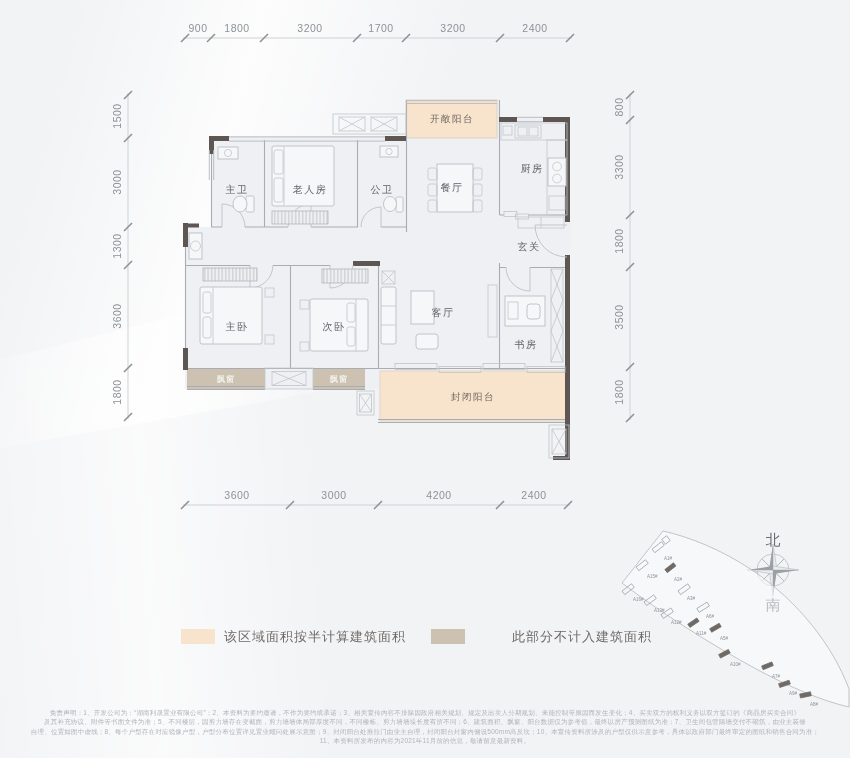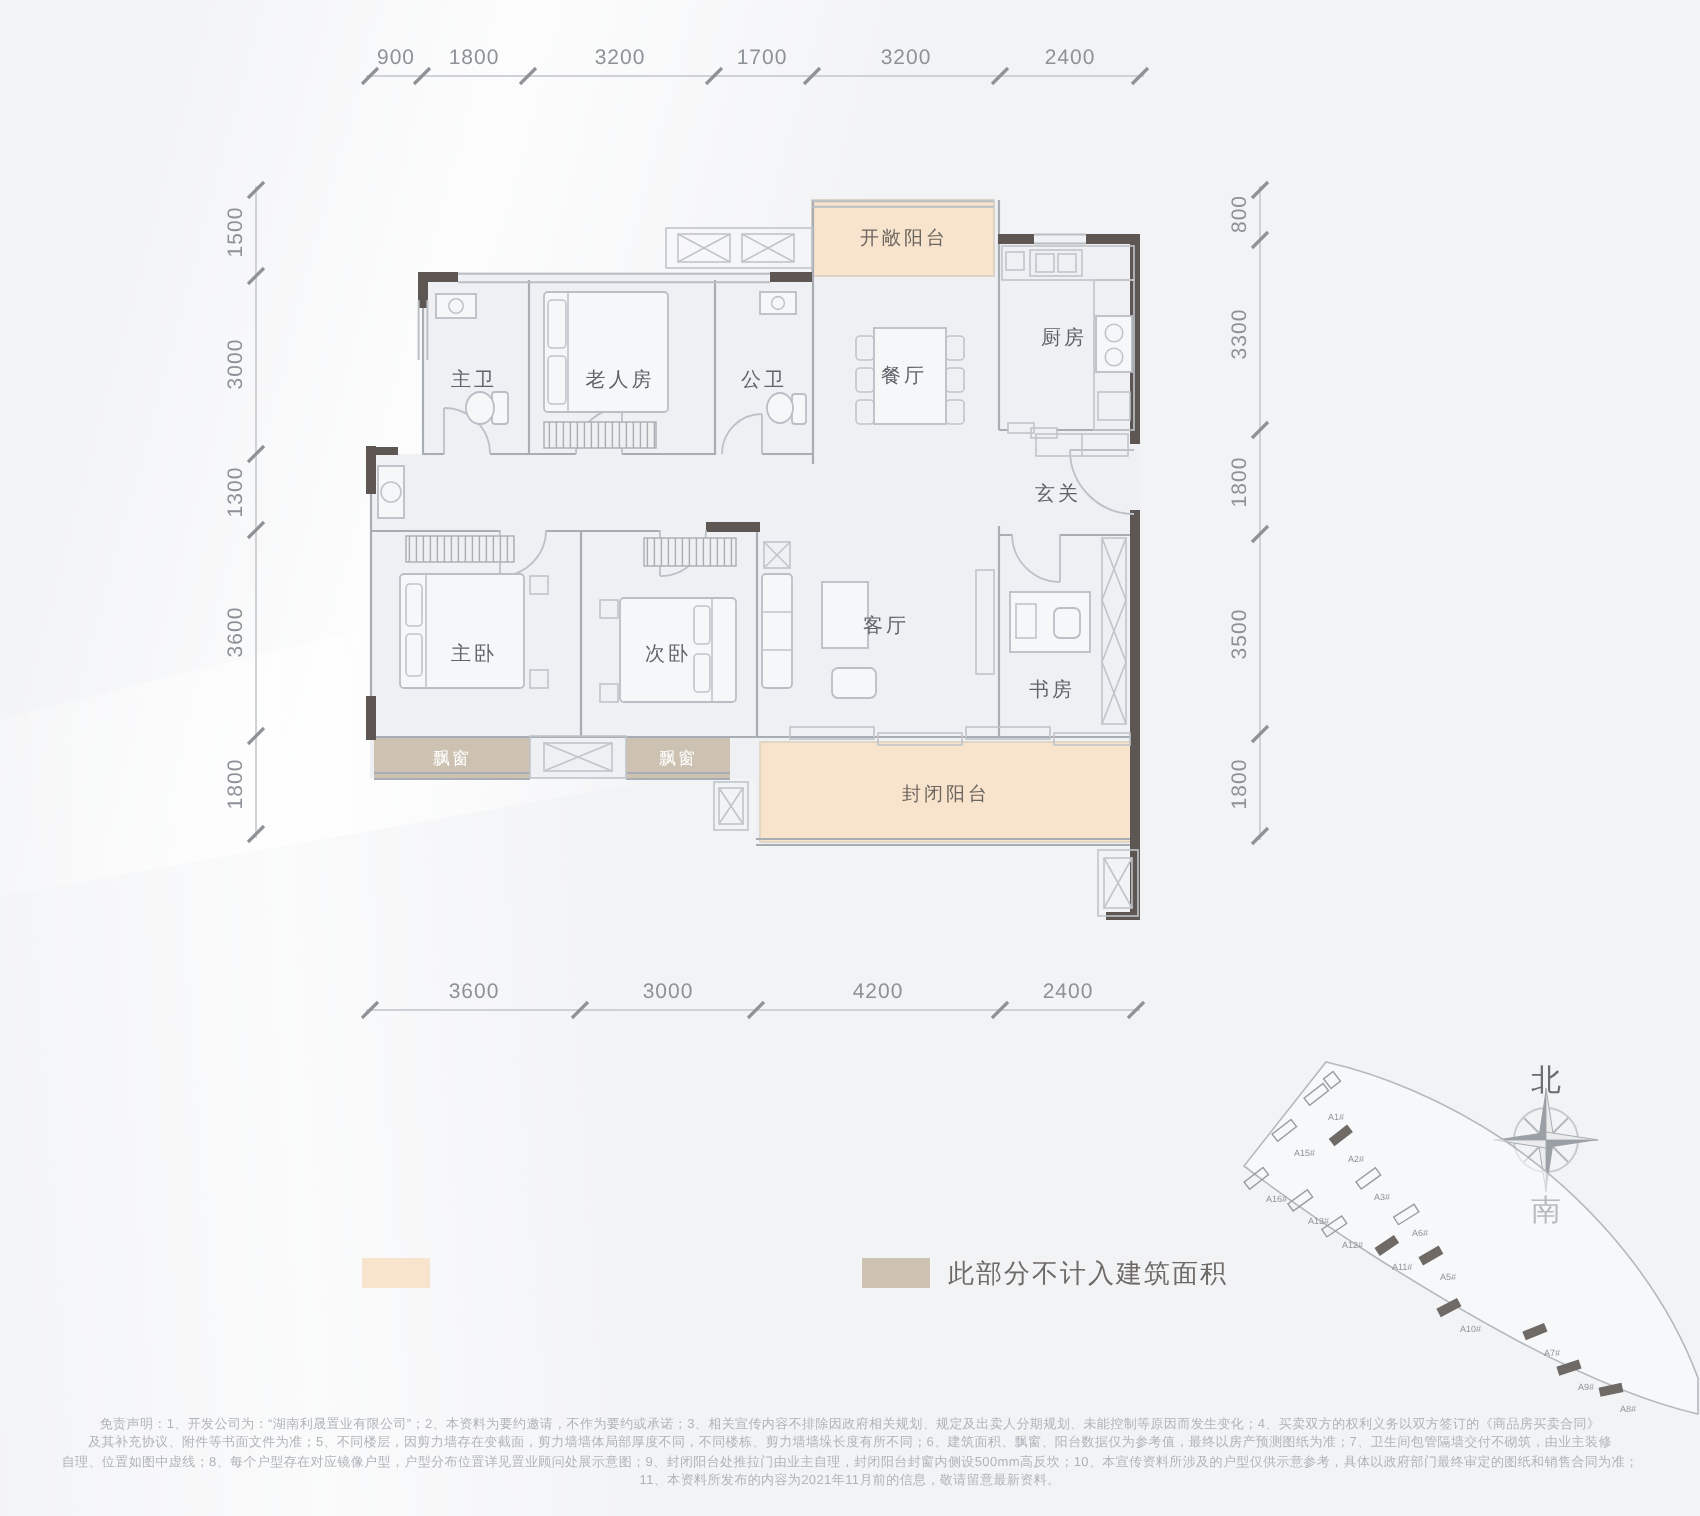--- a/index.html
+++ b/index.html
@@ -359,22 +359,23 @@
       <text class="sitetxt" x="730" y="666">A10#</text>
       <text class="sitetxt" x="772" y="678">A7#</text>
       <text class="sitetxt" x="789" y="695">A9#</text>
       <text class="sitetxt" x="810" y="706">A8#</text>
     </g>
   </g>
 </svg>
 
 <div class="legend-item" style="left:181px;">
   <span class="sw sw-half"></span>
+  <span class="lb">该区域面积按半计算建筑面积</span>
 </div>
-<div class="legend-item" style="left:431px;">
+<div class="legend-item" style="left:431px;gap:38px;">
   <span class="sw sw-excl"></span>
   <span class="lb">此部分不计入建筑面积</span>
 </div>
 
 <div class="disclaimer">
   <div>免责声明：1、开发公司为：“湖南利晟置业有限公司”；2、本资料为要约邀请，不作为要约或承诺；3、相关宣传内容不排除因政府相关规划、规定及出卖人分期规划、未能控制等原因而发生变化；4、买卖双方的权利义务以双方签订的《商品房买卖合同》</div>
   <div>及其补充协议、附件等书面文件为准；5、不同楼层，因剪力墙存在变截面，剪力墙墙体局部厚度不同，不同楼栋、剪力墙墙垛长度有所不同；6、建筑面积、飘窗、阳台数据仅为参考值，最终以房产预测图纸为准；7、卫生间包管隔墙交付不砌筑，由业主装修</div>
   <div>自理、位置如图中虚线；8、每个户型存在对应镜像户型，户型分布位置详见置业顾问处展示意图；9、封闭阳台处推拉门由业主自理，封闭阳台封窗内侧设500mm高反坎；10、本宣传资料所涉及的户型仅供示意参考，具体以政府部门最终审定的图纸和销售合同为准；</div>
   <div>11、本资料所发布的内容为2021年11月前的信息，敬请留意最新资料。</div>
 </div>

